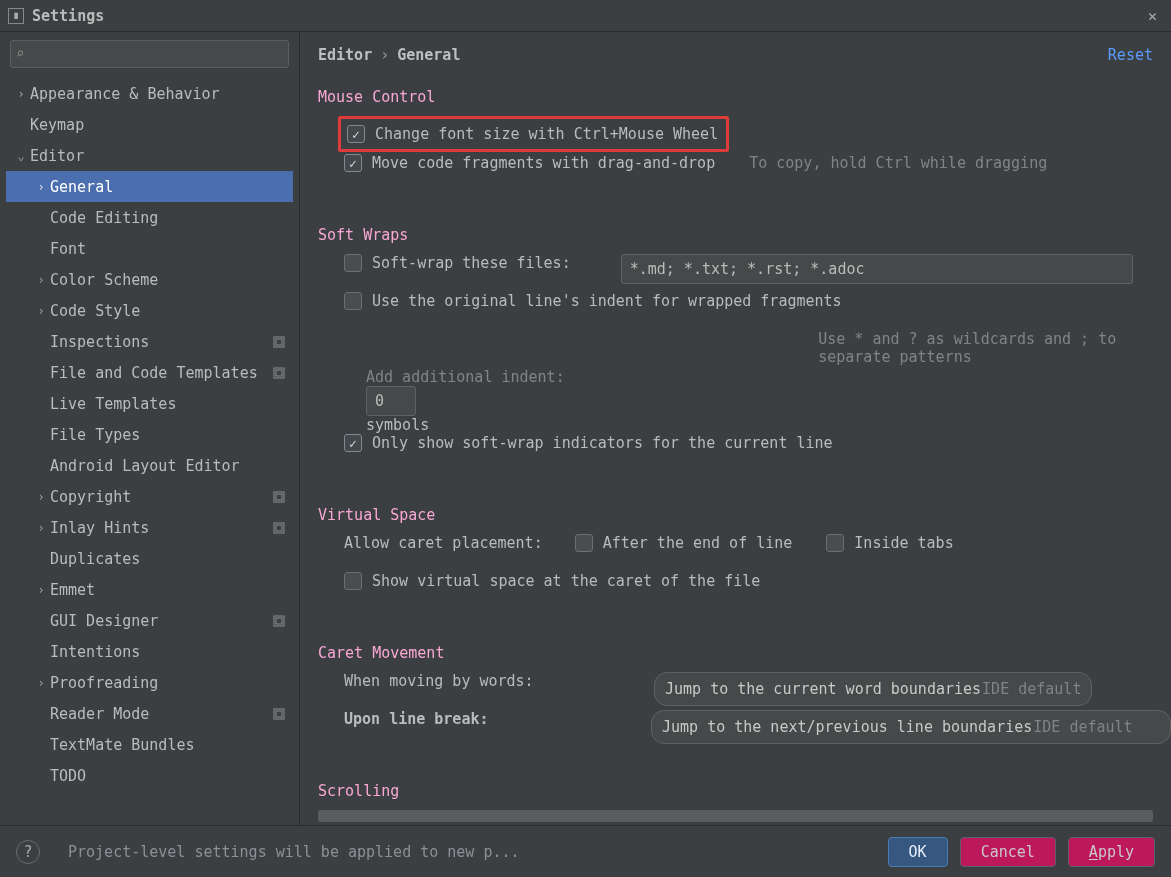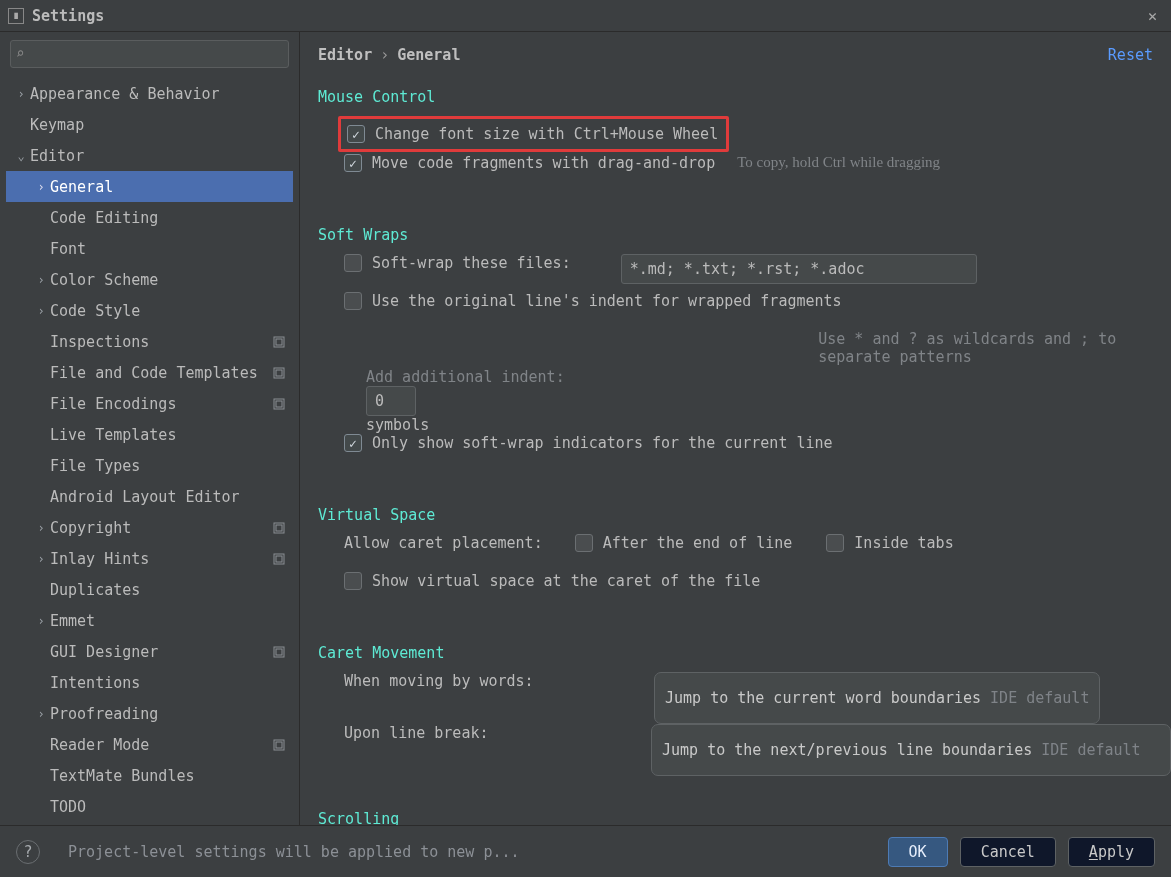--- a/index.html
+++ b/index.html
@@ -102,21 +102,21 @@
     flex:1;
     overflow-y:auto;
     overflow-x:hidden;
     padding: 10px 0 0 18px;
   }
   .content::-webkit-scrollbar { width:12px; }
   .content::-webkit-scrollbar-track { background:#3c3f41; }
   .content::-webkit-scrollbar-thumb { background:#5a5d5e; border-radius:3px; }
 
   .section-title {
-    color:#5eead4;
+    color:#f9a8d4;
     margin: 8px 0 10px 0;
   }
   .row {
     display:flex; align-items:flex-start;
     min-height:38px;
     padding-left:26px;
     column-gap:10px;
   }
   .row.indent-more { padding-left:48px;flex-direction:column; }
   .hint { color:#808488; }
@@ -145,31 +145,31 @@
 
   .textin {
     background:#45494a;
     border:1px solid #5e6264;
     border-radius:3px;
     color:#bbb;
     font-family:inherit; font-size:15px;
     height:30px;
     padding:0 8px;
   }
-  .textin.wide { width: 356px; }
+  .textin.wide { width: 512px; }
   .textin.num { width:50px; text-align:left; }
 
   .select-fake {
     background:#45494a;
     border:1px solid #5e6264;
-    border-radius:7px;
-    height:52px;
+    border-radius:13px;
+    height:34px;
     display:flex; align-items:center;
     padding:0 10px;
-    column-gap:9px;
+    column-gap:1px;
     min-width:430px;
     cursor:pointer;
   }
   .select-fake .sval { color:#c9c9c9; }
   .select-fake .shint { color:#7f8388; }
 
   
   .footer {
     height:52px;
     border-top:1px solid #2b2b2b;
@@ -183,21 +183,21 @@
     border:1px solid #6a6e71;
     display:inline-flex; align-items:center; justify-content:center;
     color:#a7abaf; cursor:pointer;
     font-size:15px;
   }
   .footer .note { color:#8c9096; margin-left:16px; flex:1; }
   .btn {
     height:30px; padding:0 20px;
     border:1px solid #5e6264;
     border-radius:4px;
-    background:#0f172a; color:#c9c9c9;
+    background:#be185d; color:#c9c9c9;
     font-family:inherit; font-size:15px;
     cursor:pointer;
     display:inline-flex; align-items:center;
   }
   .btn.primary {
     background:#365880; border-color:#4d7bb5; color:#e6eefb;
   }
   .u { text-decoration: underline; text-underline-offset:2px; }
 
   .scroll-track {
@@ -270,30 +270,20 @@
           <span class="lbl">File and Code Templates</span>
           <span class="mark">
             <svg viewBox="0 0 12 12">
               <rect x="1" y="1" width="10" height="10" fill="none" stroke="currentColor"></rect>
               <rect x="3" y="3" width="6" height="6" fill="none" stroke="currentColor"></rect>
             </svg>
           </span>
         </div>
         <div class="tree-row indent2">
           <span class="arrow"></span>
-          <span class="lbl">File Encodings</span>
-          <span class="mark">
-            <svg viewBox="0 0 12 12">
-              <rect x="1" y="1" width="10" height="10" fill="none" stroke="currentColor"></rect>
-              <rect x="3" y="3" width="6" height="6" fill="none" stroke="currentColor"></rect>
-            </svg>
-          </span>
-        </div>
-        <div class="tree-row indent2">
-          <span class="arrow"></span>
           <span class="lbl">Live Templates</span>
         </div>
         <div class="tree-row indent2">
           <span class="arrow"></span>
           <span class="lbl">File Types</span>
         </div>
         <div class="tree-row indent2">
           <span class="arrow"></span>
           <span class="lbl">Android Layout Editor</span>
         </div>
@@ -377,21 +367,21 @@
       <div class="section-title">Mouse Control</div>
       <div class="row" style="padding-left:0;">
         <span class="highlight-box">
           <span class="cb checked"></span>
           <span>Change font size with Ctrl+Mouse Wheel</span>
         </span>
       </div>
       <div class="row">
         <span class="cb checked"></span>
         <span>Move code fragments with drag-and-drop</span>
-        <span class="hint" style="margin-left:12px;font-family:Liberation Serif, serif;">To copy, hold Ctrl while dragging</span>
+        <span class="hint" style="margin-left:24px;">To copy, hold Ctrl while dragging</span>
       </div>
 
       <div style="height:26px;"></div>
 
       <div class="section-title">Soft Wraps</div>
       <div class="row">
         <span class="cb"></span>
         <span>Soft-wrap these files:</span>
         <span style="width:30px;"></span>
         <input class="textin wide" value="*.md; *.txt; *.rst; *.adoc" style="">
@@ -436,21 +426,21 @@
       <div class="section-title">Caret Movement</div>
       <div class="row">
         <span style="width:210px; display:inline-block;">When moving by words:</span>
         <span style="width:80px;"></span>
         <span class="select-fake">
           <span class="sval">Jump to the current word boundaries</span>
           <span class="shint">IDE default</span>
         </span>
       </div>
       <div class="row">
-        <span style="width:210px; display:inline-block;">Upon line break:</span>
+        <span style="width:210px; display:inline-block;font-weight:bold;">Upon line break:</span>
         <span style="width:80px;"></span>
         <span class="select-fake" style="min-width:520px;">
           <span class="sval">Jump to the next/previous line boundaries</span>
           <span class="shint">IDE default</span>
         </span>
       </div>
 
       <div style="height:26px;"></div>
 
       <div class="section-title">Scrolling</div>

